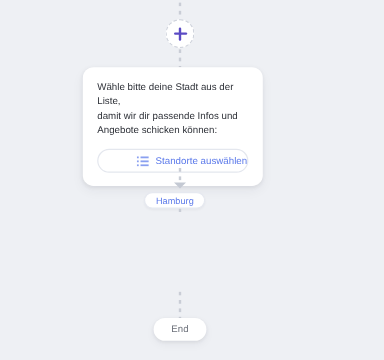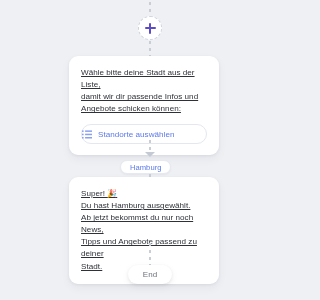--- a/index.html
+++ b/index.html
@@ -103,33 +103,32 @@
 
   #card-city-prompt { top: 56px; }
   #card-confirm     { top: 177px; }
 
   .card-text {
     font-size: 8.1px;
     line-height: 12.1px;
     color: #2e3138;
     letter-spacing: 0.02px;
     white-space: pre-line;
-    text-decoration: underline;
   }
 
   
   #choose-locations-button {
     margin-top: 9px;
     height: 20px;
     border: 1px solid #e4e7ee;
     border-radius: 10px;
     background: #ffffff;
     display: flex;
     align-items: center;
-    justify-content: flex-start;
+    justify-content: flex-end;
     gap: 6px;
     cursor: pointer;
   }
   #choose-locations-button .btn-label {
     font-size: 8.1px;
     color: #5b79ea;
     letter-spacing: 0.02px;
   }
 
   
@@ -223,27 +222,20 @@
 
   <div class="connector" id="conn-card-chip"></div>
   <div id="arrow-marker"></div>
 
   <div id="user-reply-chip">
     <span class="chip-label">Hamburg</span>
   </div>
 
   <div class="connector" id="conn-chip-card2"></div>
 
-  <div class="card" id="card-confirm">
-    <div class="card-text"><span>Super! </span><span class="emoji">🎉</span></div>
-    <div class="card-text">Du hast Hamburg ausgewählt.
-Ab jetzt bekommst du nur noch News,
-Tipps und Angebote passend zu deiner
-Stadt.</div>
-  </div>
 
   <div class="connector" id="conn-card2-end"></div>
 
   <div id="end-node">
     <span class="end-label">End</span>
   </div>
 
 </div>
 
 </body></html>

